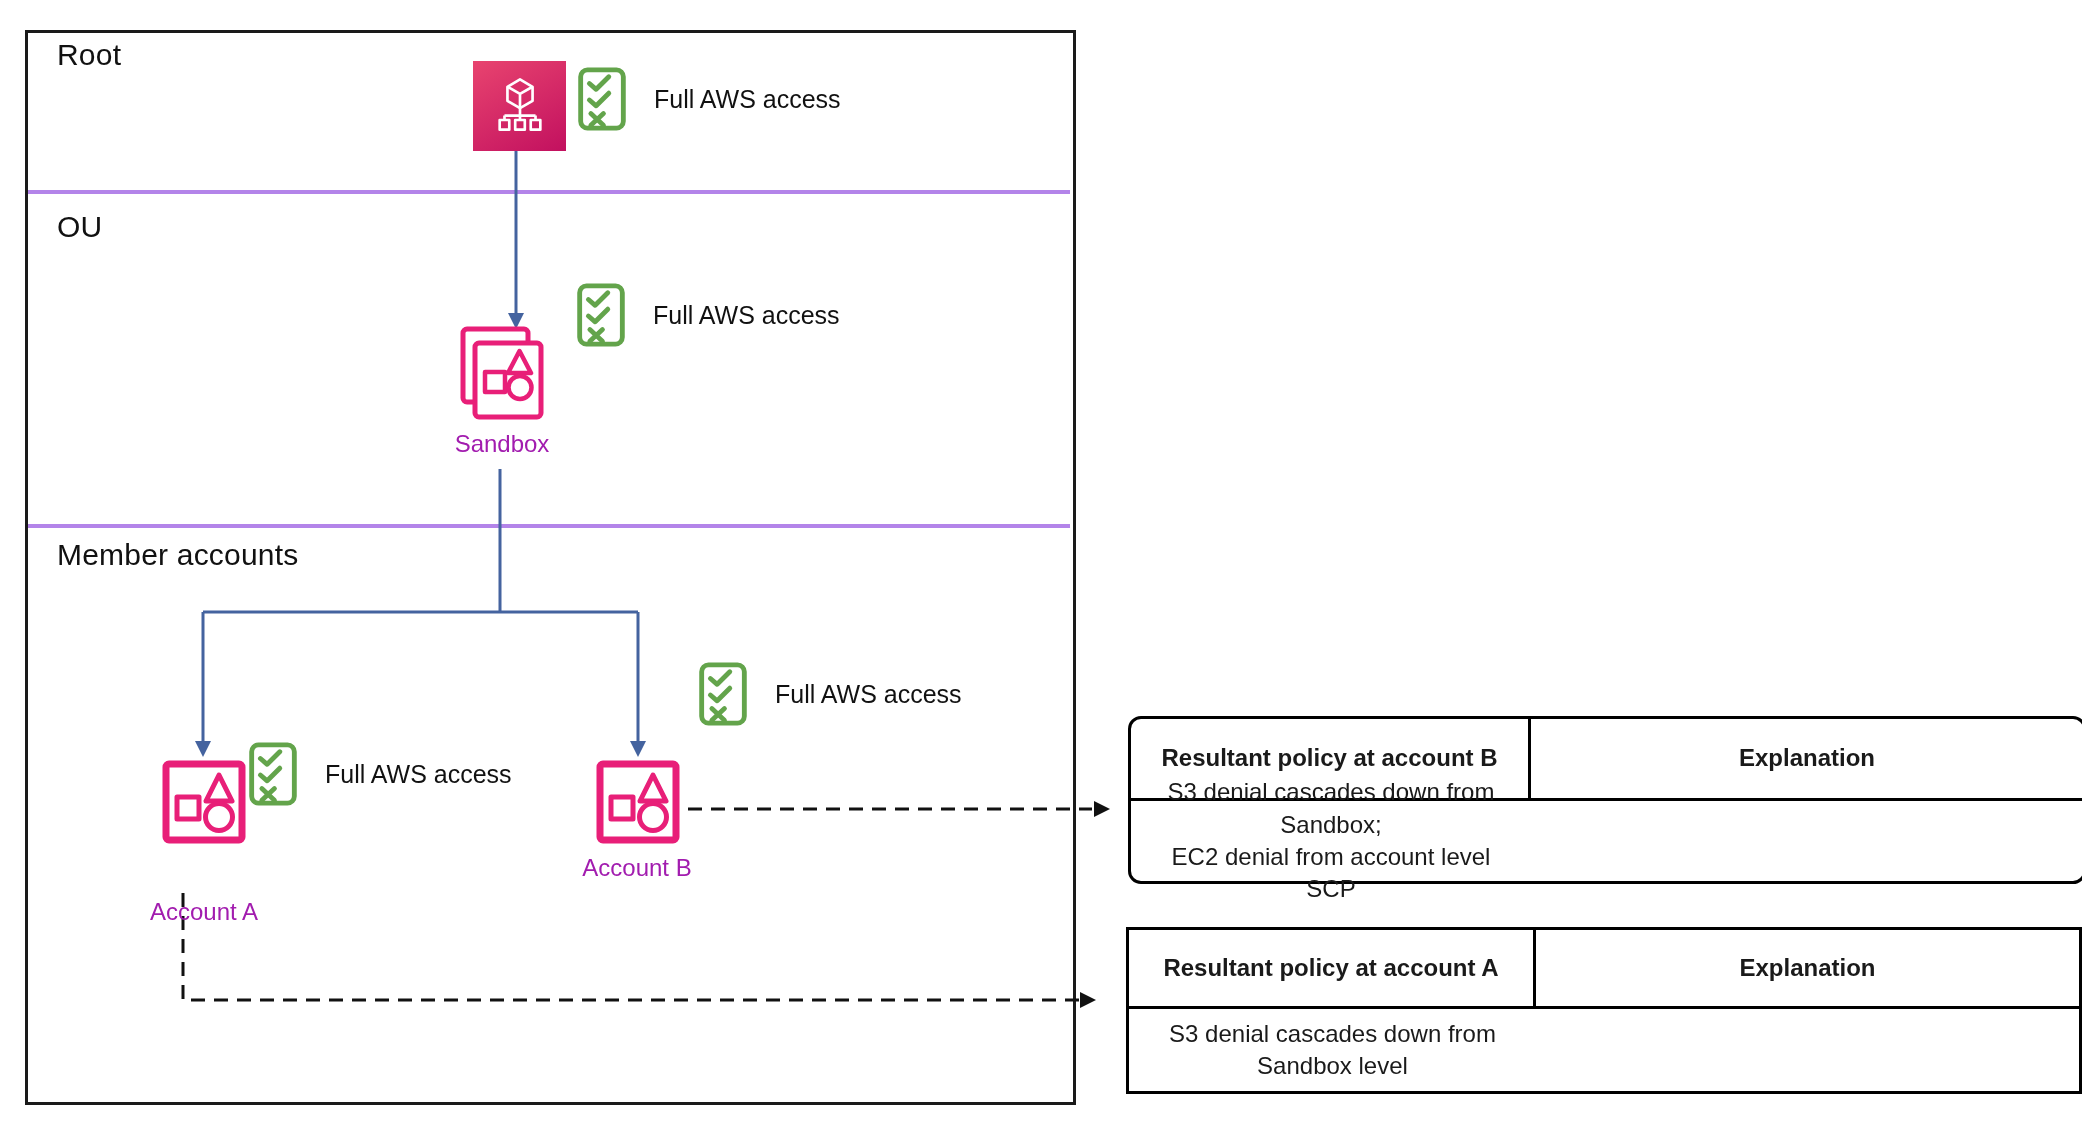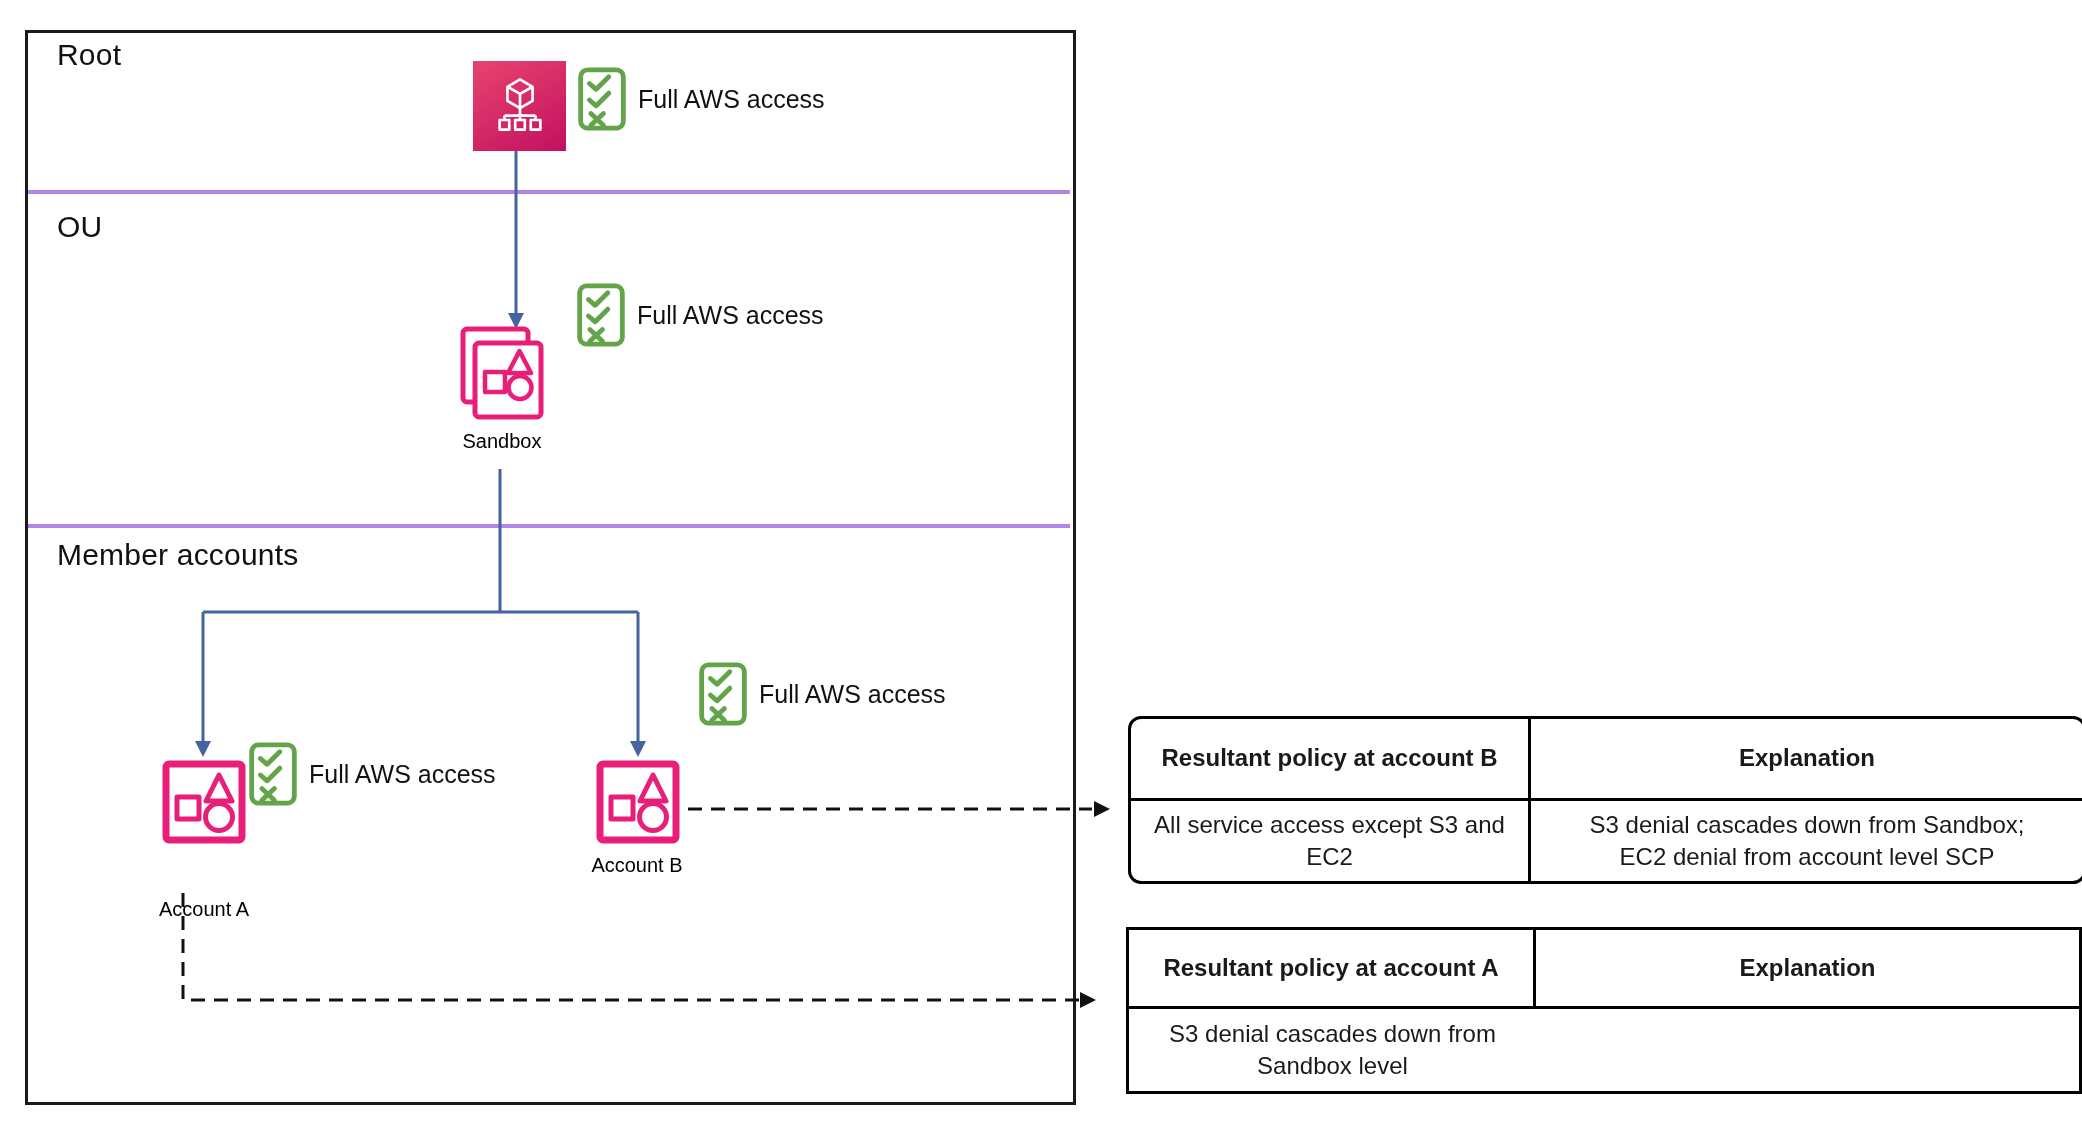--- a/index.html
+++ b/index.html
@@ -15,27 +15,27 @@
   .abs{position:absolute;}
   
   .org-box{left:25px;top:30px;width:1045px;height:1069px;border:3px solid var(--ink);background:#fff;}
   .divider{left:28px;width:1042px;height:4px;background:var(--purple);}
   .divider.d1{top:190px;}
   .divider.d2{top:524px;}
   .section-label{font-size:30px;font-weight:500;letter-spacing:.2px;color:#111;}
   .sec-root{left:57px;top:38px;}
   .sec-ou{left:57px;top:210px;}
   .sec-member{left:57px;top:538px;}
-  .node-label{font-size:20px;font-weight:500;text-align:center;color:#000000;}
+  .node-label{font-size:24px;font-weight:500;text-align:center;color:#a21caf;}
   
   .root-icon{left:473px;top:61px;width:93px;height:90px;
     background:linear-gradient(150deg,var(--root_grad_top) 0%,var(--root_grad_bottom) 100%);
     display:flex;align-items:center;justify-content:center;}
   
-  .policy{display:flex;align-items:center;gap:11px;}
+  .policy{display:flex;align-items:center;gap:27px;}
   .policy .label{font-size:25px;white-space:nowrap;color:#111;}
   .checklist{width:50px;height:64px;flex:0 0 auto;}
   .checklist.allow{color:var(--green);}
   .checklist.deny{color:var(--red);}
   .pink-icon{color:var(--pink);}
   
   .ptable{background:#fff;border:3px solid #000;display:grid;}
   .ptable .cell{display:flex;align-items:center;justify-content:center;text-align:center;
     font-size:24px;line-height:1.35;padding:4px 14px;box-sizing:border-box;}
   .ptable .cell.hdr{font-weight:bold;font-size:24px;}
@@ -152,24 +152,20 @@
     <span class="label">Full AWS access</span>
   </div>
 
   <div class="abs ptable t-b">
     <div class="cell hdr c1 rtop">
         <span>Resultant policy at account B</span>
       </div>
     <div class="cell hdr rtop">
         <span>Explanation</span>
       </div>
-    <div class="cell c1">
-        <span>All service access except S3 and
-EC2</span>
-      </div>
     <div class="cell">
         <span>S3 denial cascades down from Sandbox;
 EC2 denial from account level SCP</span>
       </div>
   </div>
 
   <div class="abs ptable t-a">
     <div class="cell hdr c1 rtop">
         <span>Resultant policy at account A</span>
       </div>

